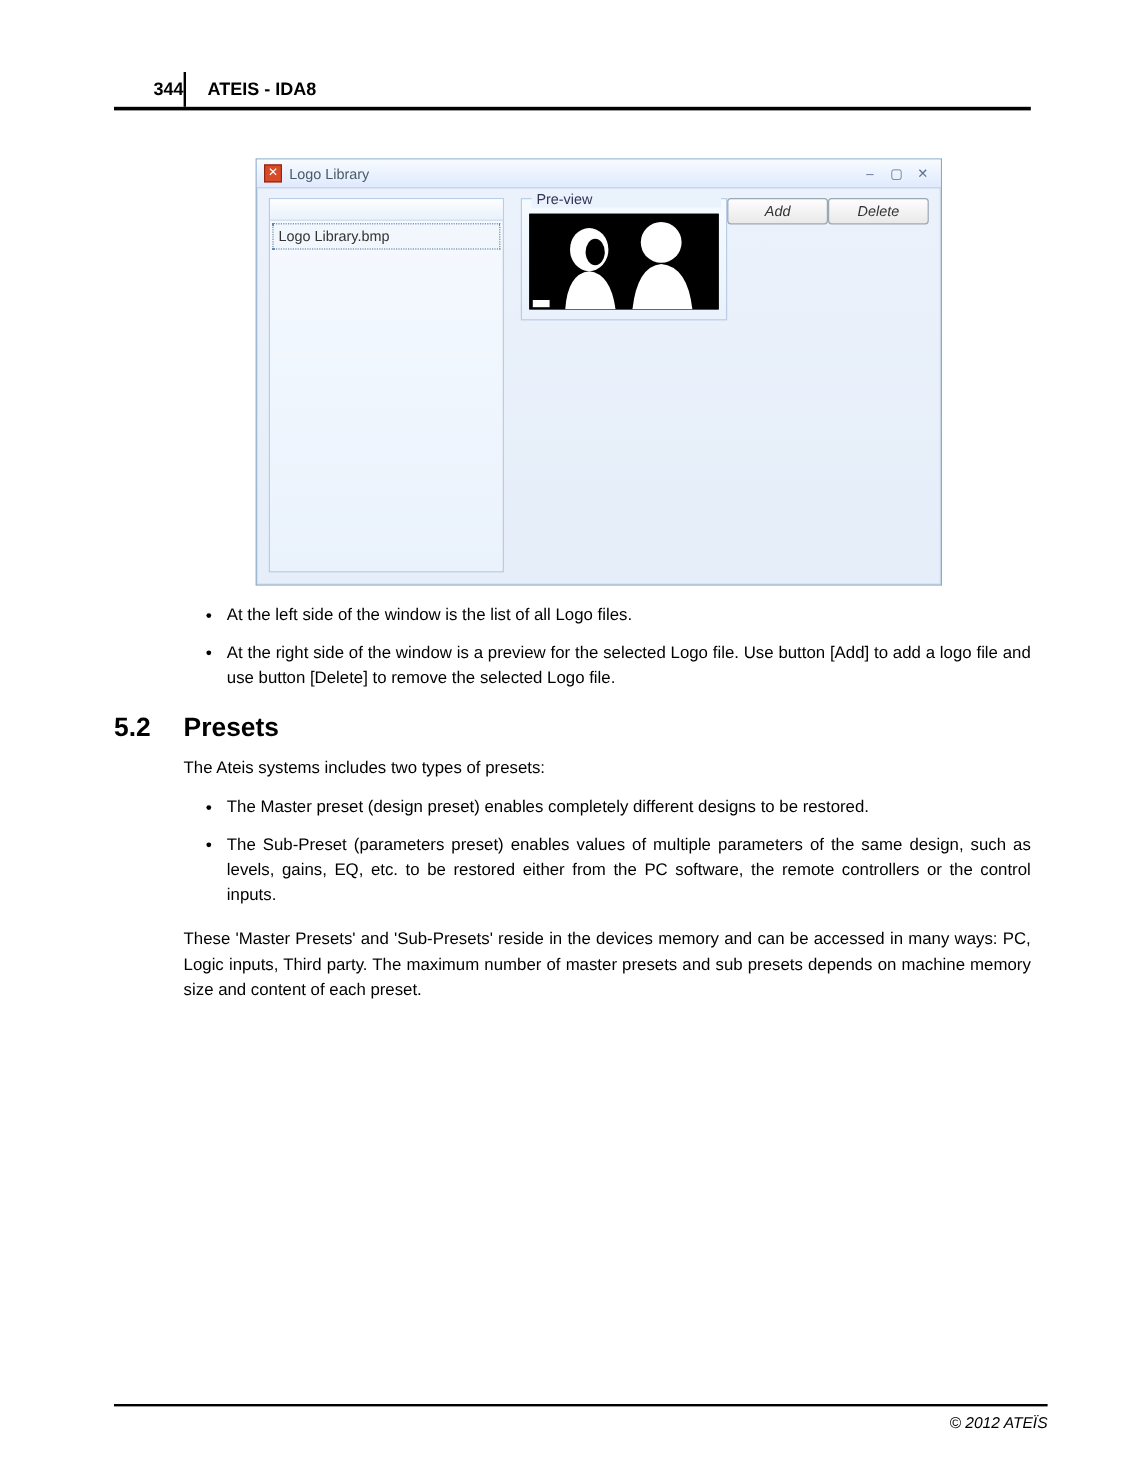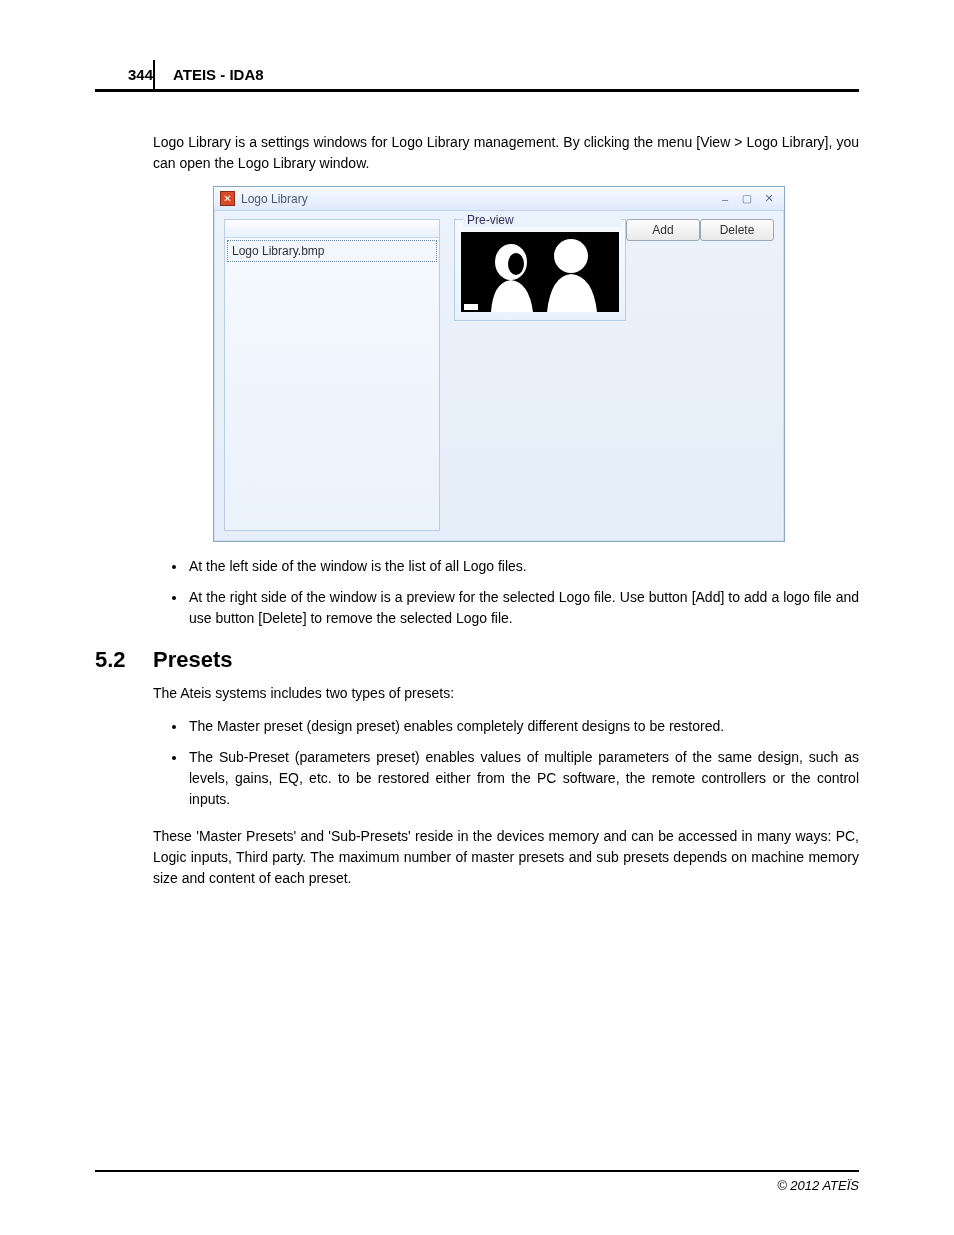--- a/index.html
+++ b/index.html
@@ -147,54 +147,54 @@
     font-size: 12px;
   }
   .preview-img {
     width: 158px; height: 80px;
     background: #000;
     position: relative;
     margin-top: -8px;
     overflow:hidden;
   }
   .btn {
-    width: 74px;
+    width: 84px;
     padding: 3px 0;
     text-align:center;
     background: linear-gradient(#fdfdfd,#e9e9e9);
     border: 1px solid #9aa8b6;
     border-radius: 3px;
     margin-bottom: 8px;
     color:#333;
     font-size:12px;
     cursor: default;
+    font-style: italic;
   }
   .footer {
     position: absolute;
     bottom: 42px;
-    left: 95px; right: 95px;
+    left: 95px; right: 81px;
     border-top: 2px solid #000;
     padding-top: 6px;
     text-align: right;
     font-style: italic;
     font-size: 13px;
   }
 </style>
 </head>
 <body>
 
 <div class="page">
 
   <div class="header-row">
     <div class="page-number">344</div>
     <div class="doc-title">ATEIS - IDA8</div>
   </div>
 
 
-  <p class="body-text">Logo Library is a settings windows for Logo Library management. By clicking the menu [View &gt; Logo Library], you can open the Logo Library window.</p>
 
   <div class="figure-wrap">
     <div class="win">
       <div class="titlebar">
         <div class="app-icon">
             <span>✕</span>
           </div>
         <div class="title-text">Logo Library</div>
         <div class="win-btn">–</div>
         <div class="win-btn">▢</div>

